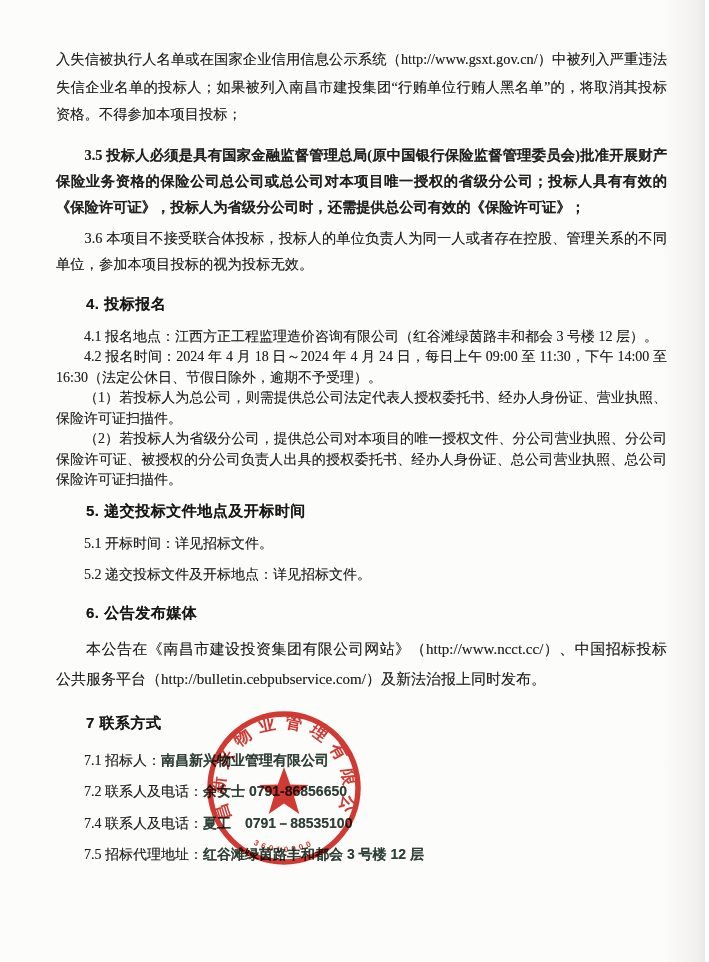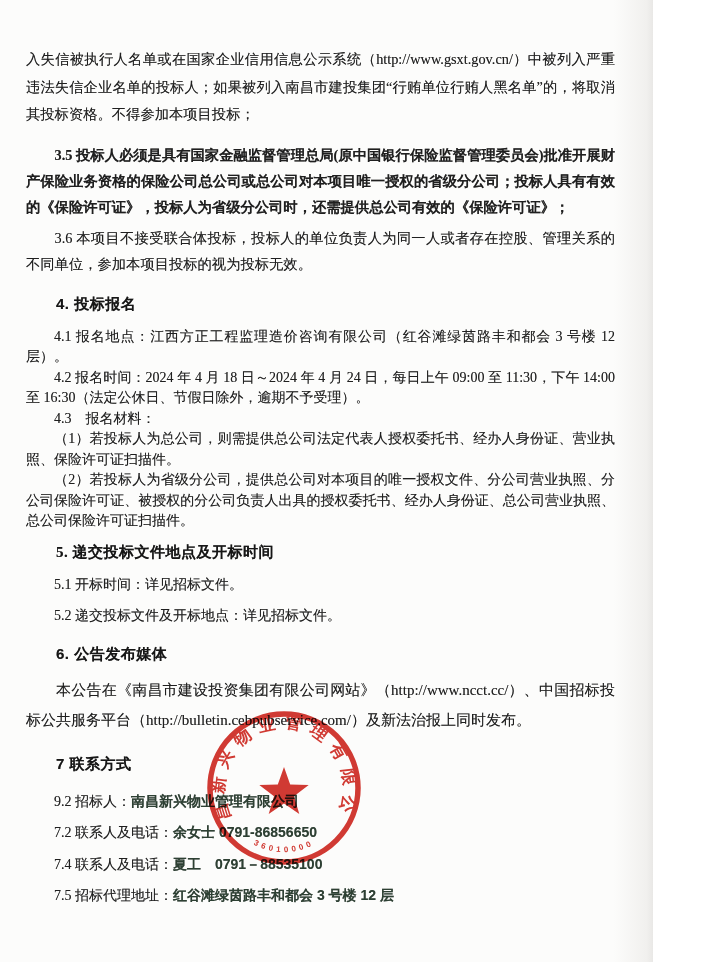--- a/index.html
+++ b/index.html
@@ -2,24 +2,24 @@
 <html><head>
 <meta charset="utf-8">
 <style>
   html, body {
     margin: 0;
     padding: 0;
     background: #ffffff;
   }
   .page {
     position: relative;
-    width: 653px;
+    width: 705px;
     height: 962px;
     box-sizing: border-box;
-    padding: 46px 38px 0 26px;
+    padding: 46px 38px 0 56px;
     overflow: hidden;
     background: linear-gradient(90deg, #fcfcfb 0%, #fcfcfb 94%, #f1f0ee 99%, #e9e8e6 100%);
     font-family: "Liberation Serif", "DejaVu Serif", serif;
     color: #1f1f1f;
   }
   .body-text {
     margin: 0;
     font-size: 14.3px;
     line-height: 27.5px;
     text-align: justify;
@@ -32,21 +32,21 @@
     margin: 17px 0 13px 0;
     padding-left: 2em;
     font-family: "Liberation Sans", "DejaVu Sans", sans-serif;
     font-weight: bold;
     font-size: 15px;
     line-height: 20px;
     color: #161616;
     letter-spacing: 0.5px;
     text-shadow: 0 0 0.5px rgba(40,40,40,0.6);
   }
-  .h5 { margin: 9px 0 0 0; line-height: 22px; font-family: Liberation Serif, serif; }
+  .h5 { margin: 9px 0 0 0; line-height: 22px; }
   .h6 { margin: 17px 0 0 0; line-height: 22px; }
   .h7 { margin: 17px 0 0 0; line-height: 22px; }
   .s4-item {
     margin: 0;
     font-size: 14px;
     line-height: 20.5px;
     text-align: justify;
     text-shadow: 0 0 0.4px rgba(50,50,50,0.5);
   }
   .s5-item { margin: 12px 0 0 0; font-size: 14px; line-height: 20px; text-shadow: 0 0 0.4px rgba(50,50,50,0.5); }
@@ -87,38 +87,37 @@
   <p class="body-text">入失信被执行人名单或在国家企业信用信息公示系统（http://www.gsxt.gov.cn/）中被列入严重违法失信企业名单的投标人；如果被列入南昌市建投集团“行贿单位行贿人黑名单”的，将取消其投标资格。不得参加本项目投标；</p>
 
   <p class="body-text p-35 indent">3.5 投标人必须是具有国家金融监督管理总局(原中国银行保险监督管理委员会)批准开展财产保险业务资格的保险公司总公司或总公司对本项目唯一授权的省级分公司；投标人具有有效的《保险许可证》，投标人为省级分公司时，还需提供总公司有效的《保险许可证》；</p>
 
   <p class="body-text p-36 indent">3.6 本项目不接受联合体投标，投标人的单位负责人为同一人或者存在控股、管理关系的不同单位，参加本项目投标的视为投标无效。</p>
 
   <h3 class="sec-heading">4. 投标报名</h3>
 
   <p class="s4-item indent">4.1 报名地点：江西方正工程监理造价咨询有限公司（红谷滩绿茵路丰和都会 3 号楼 12 层）。</p>
   <p class="s4-item indent">4.2 报名时间：2024 年 4 月 18 日～2024 年 4 月 24 日，每日上午 09:00 至 11:30，下午 14:00 至 16:30（法定公休日、节假日除外，逾期不予受理）。</p>
-  <p class="s4-item indent">4.3　报名材料：</p>
   <p class="s4-item indent">（1）若投标人为总公司，则需提供总公司法定代表人授权委托书、经办人身份证、营业执照、保险许可证扫描件。</p>
   <p class="s4-item indent">（2）若投标人为省级分公司，提供总公司对本项目的唯一授权文件、分公司营业执照、分公司保险许可证、被授权的分公司负责人出具的授权委托书、经办人身份证、总公司营业执照、总公司保险许可证扫描件。</p>
 
   <h3 class="sec-heading h5">5. 递交投标文件地点及开标时间</h3>
 
   <p class="s5-item indent">5.1 开标时间：详见招标文件。</p>
   <p class="s5-item indent">5.2 递交投标文件及开标地点：详见招标文件。</p>
 
   <h3 class="sec-heading h6">6. 公告发布媒体</h3>
 
   <p class="s6-body indent">本公告在《南昌市建设投资集团有限公司网站》（http://www.ncct.cc/）、中国招标投标公共服务平台（http://bulletin.cebpubservice.com/）及新法治报上同时发布。</p>
 
   <h3 class="sec-heading h7">7 联系方式</h3>
 
   <div class="s7-list">
     <p class="s7-item indent">
-      <span>9.2 招标人：</span><span class="s7-value">南昌新兴物业管理有限公司</span>
+      <span>7.1 招标人：</span><span class="s7-value">南昌新兴物业管理有限公司</span>
     </p>
     <p class="s7-item indent">
       <span>7.2 联系人及电话：</span><span class="s7-value">余女士 0791-86856650</span>
     </p>
     <p class="s7-item indent">
       <span>7.4 联系人及电话：</span><span class="s7-value">夏工　0791－88535100</span>
     </p>
     <p class="s7-item indent">
       <span>7.5 招标代理地址：</span><span class="s7-value">红谷滩绿茵路丰和都会 3 号楼 12 层</span>
     </p>

